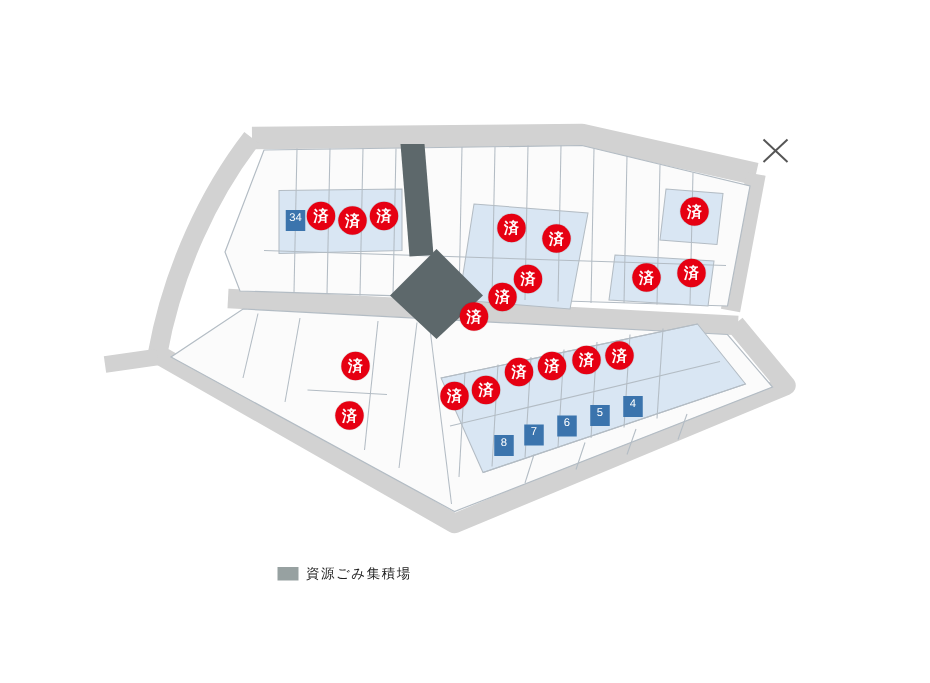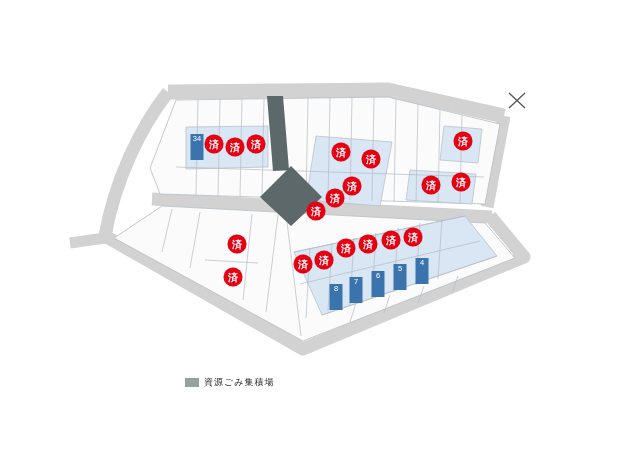--- a/index.html
+++ b/index.html
@@ -18,21 +18,21 @@
     width:19px;height:19px;
     border-radius:50%;
     color:#fff;
     display:flex;align-items:center;justify-content:center;
     font-size:10px;font-weight:bold;
     transform:translate(-50%,-50%);
     box-shadow:0 0 0 0.5px rgba(0,0,0,0.08);
   }
   .lot-badge{
     position:absolute;
-    min-width:11px;height:26px;
+    min-width:11px;height:14px;
     color:#fff;
     font-size:7.5px;line-height:10px;
     text-align:center;
     padding:0 1px;
     transform:translate(-50%,-50%);
   }
   .legend{
     position:absolute;left:185px;top:376px;
     display:flex;align-items:center;gap:5px;justify-content:space-between;
   }

